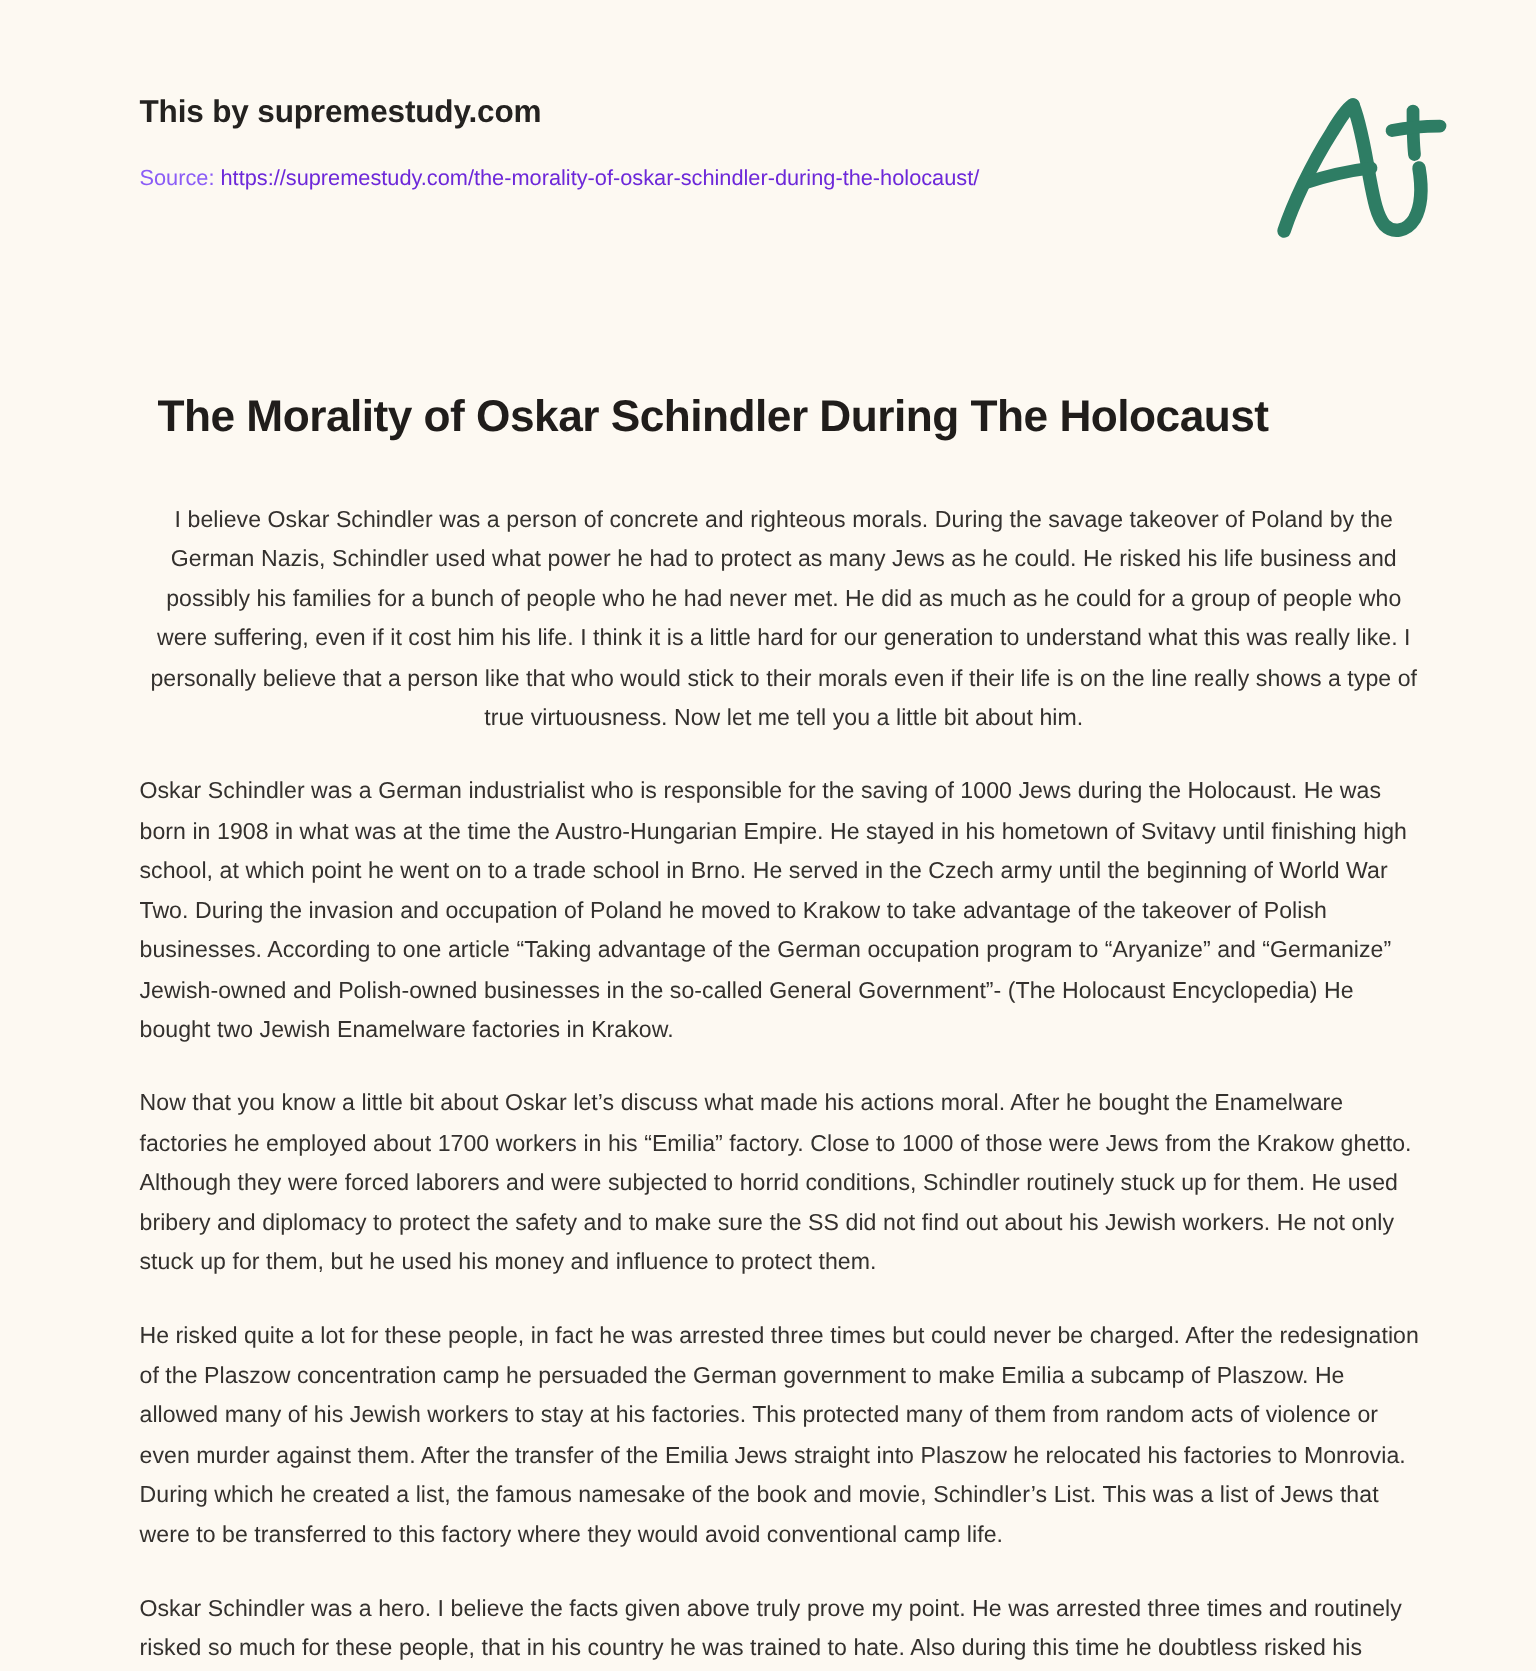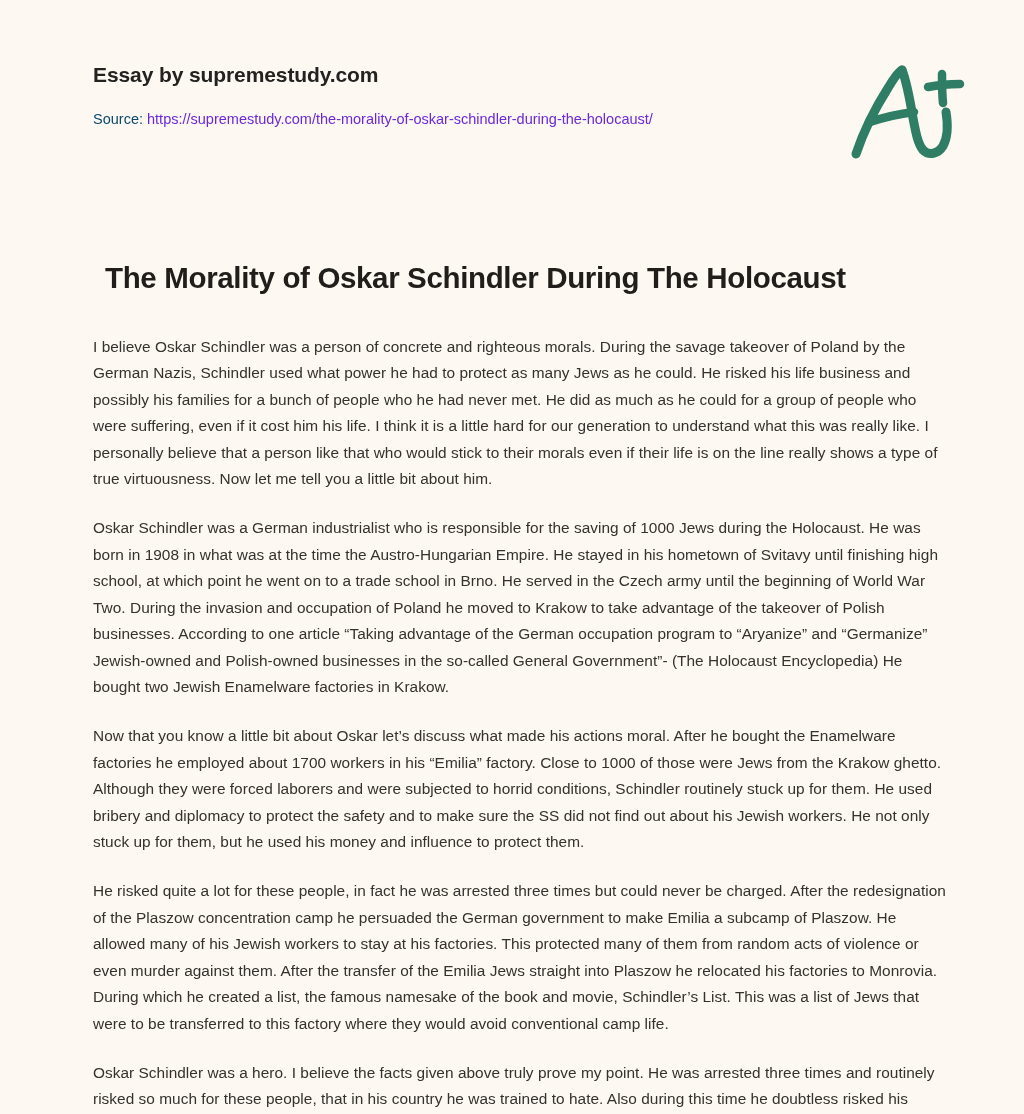--- a/index.html
+++ b/index.html
@@ -40,21 +40,21 @@
     margin: 0;
   }
   .source-line {
     margin-top: 23px;
     font-size: 14.5px;
     line-height: 1.35;
     color: #8d8a86;
     white-space: nowrap;
   }
   .source-label {
-    color: #0c4a6e;
+    color: #8b5cf6;
   }
   .source-url {
     color: #6d28d9;
     text-decoration: none;
   }
 
   
   .logo {
     position: absolute;
     top: 58px;
@@ -86,32 +86,33 @@
   .article p {
     margin: 0 0 22.5px 0;
     font-size: 15.4px;
     line-height: 1.72;
     color: #34312e;
     text-align: left;
     letter-spacing: 0.04px;
   }
   .article p:first-of-type {
     margin-top: 37px;
+    text-align: center;
   }
   .article p:last-of-type {
     margin-bottom: 0;
   }
 </style>
 </head>
 <body>
 
 <div class="page">
 
   <div class="header">
-    <div class="essay-by">Essay by supremestudy.com</div>
+    <div class="essay-by">This by supremestudy.com</div>
 
     <div class="source-line">
       <span class="source-label">Source:</span>
       <span class="source-url">https://supremestudy.com/the-morality-of-oskar-schindler-during-the-holocaust/</span>
     </div>
 
     <div class="logo">
       <svg viewBox="0 0 132 104" xmlns="http://www.w3.org/2000/svg">
         <g fill="none" stroke="#2e7d64" stroke-linecap="round" stroke-linejoin="round">
 

